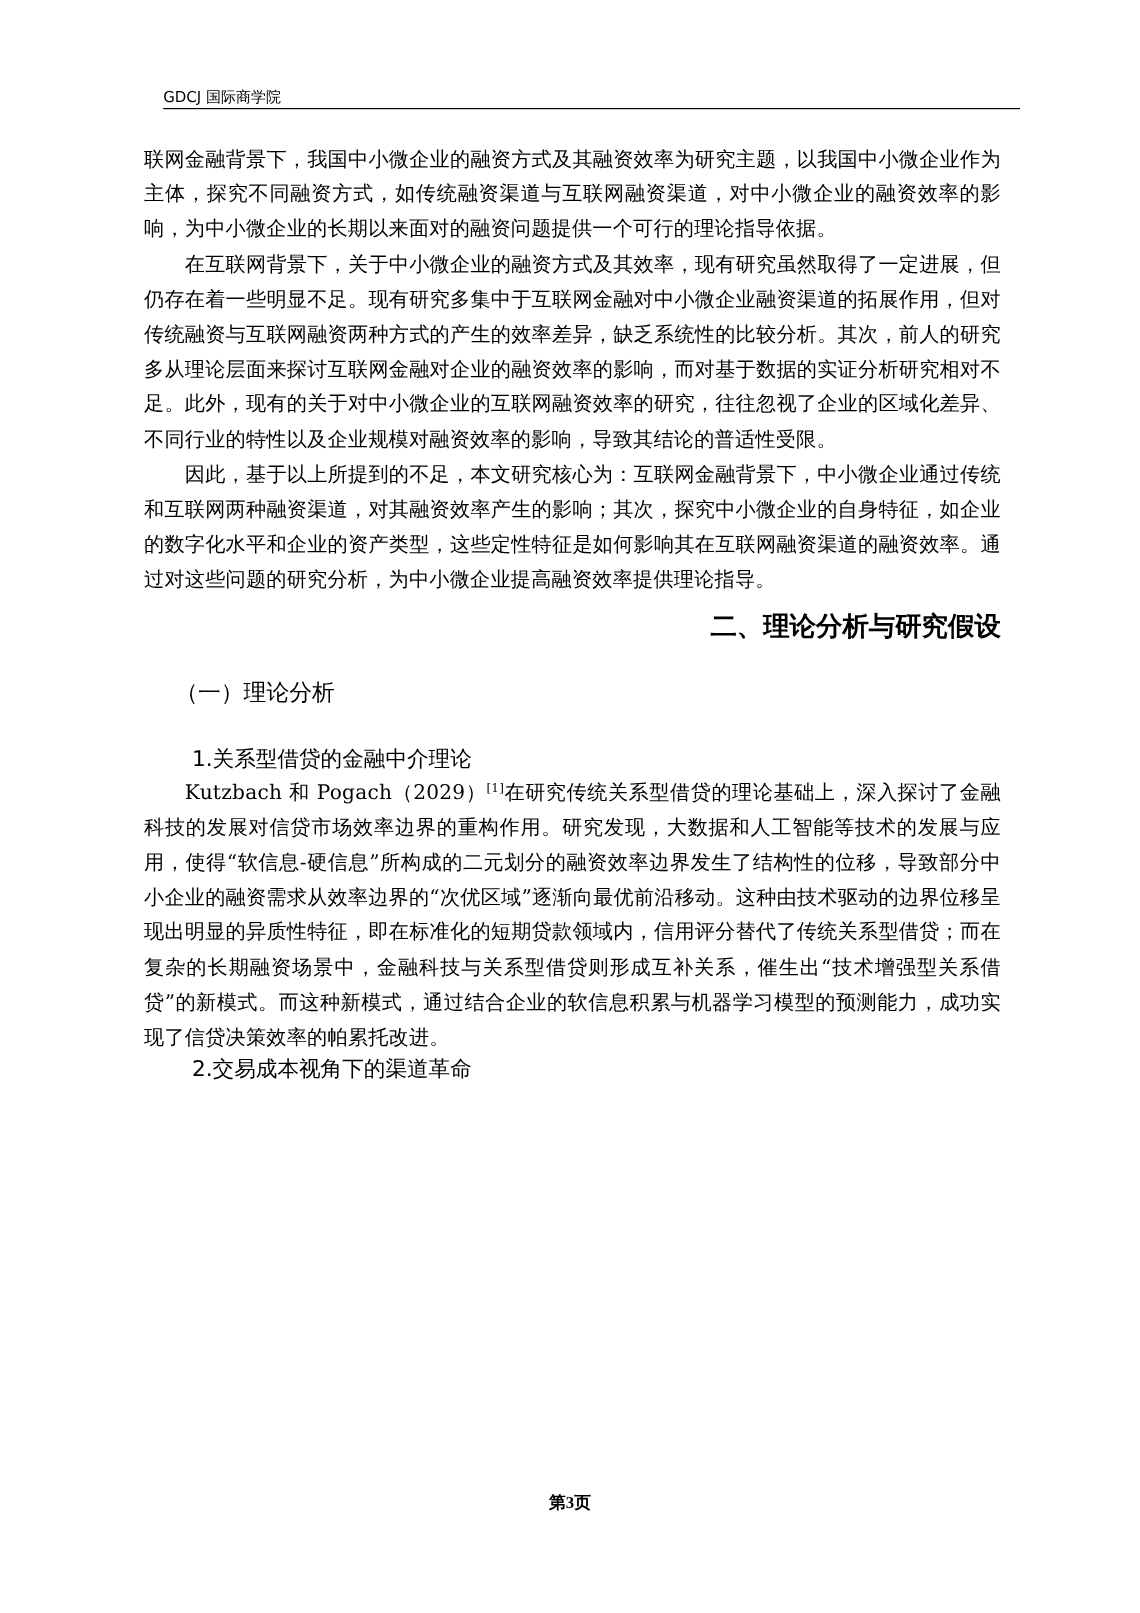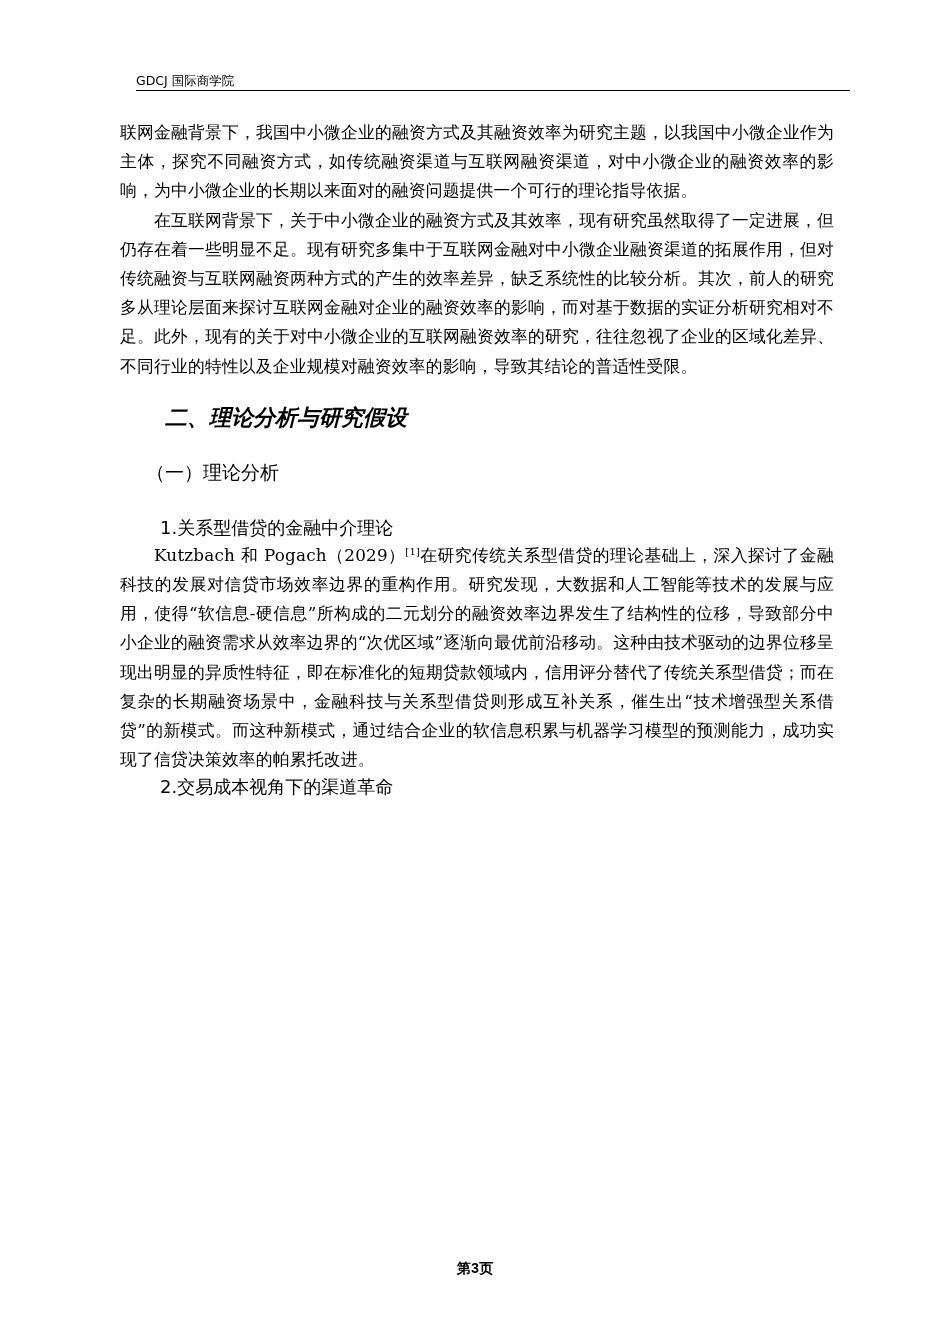--- a/index.html
+++ b/index.html
@@ -48,25 +48,24 @@
     line-height: 29.2px;
     text-align: justify;
     text-justify: inter-character;
     letter-spacing: 0.2px;
   }
   p.indent { text-indent: 34px; }
   .h1 {
     font-family: "DejaVu Sans", "Liberation Sans", sans-serif;
     font-weight: bold;
     font-size: 22px;
-    text-align: left;
-    margin: 22px 0 0 0;
+    text-align: right;
+    margin: 10px 0 0 0;
     line-height: 30px;
     padding-left: 45px;
-    font-style: italic;
   }
   .h2 {
     font-family: "DejaVu Sans", "Liberation Sans", sans-serif;
     font-size: 19px;
     margin: 24px 0 0 26px;
     line-height: 30px;
   }
   .h3 {
     font-family: "DejaVu Sans", "Liberation Sans", sans-serif;
     font-size: 18px;
@@ -78,36 +77,36 @@
     font-size: 10px;
     vertical-align: 6px;
     line-height: 0;
   }
   .page-number {
     position: absolute;
     left: 0;
     width: 950px;
     top: 1244px;
     text-align: center;
-    font-family: Liberation Mono, monospace;
+    font-family: Liberation Serif, serif;
     font-weight: bold;
     font-size: 14px;
-    margin-top: 16px;
   }
 </style>
 </head>
 <body>
 
 <div class="page-header">
   <span class="left">GDCJ 国际商学院</span>
 </div>
 
 <div class="body-wrap">
   <p class="para">联网金融背景下，我国中小微企业的融资方式及其融资效率为研究主题，以我国中小微企业作为主体，探究不同融资方式，如传统融资渠道与互联网融资渠道，对中小微企业的融资效率的影响，为中小微企业的长期以来面对的融资问题提供一个可行的理论指导依据。</p>
   <p class="para indent">在互联网背景下，关于中小微企业的融资方式及其效率，现有研究虽然取得了一定进展，但仍存在着一些明显不足。现有研究多集中于互联网金融对中小微企业融资渠道的拓展作用，但对传统融资与互联网融资两种方式的产生的效率差异，缺乏系统性的比较分析。其次，前人的研究多从理论层面来探讨互联网金融对企业的融资效率的影响，而对基于数据的实证分析研究相对不足。此外，现有的关于对中小微企业的互联网融资效率的研究，往往忽视了企业的区域化差异、不同行业的特性以及企业规模对融资效率的影响，导致其结论的普适性受限。</p>
+  <p class="para indent">因此，基于以上所提到的不足，本文研究核心为：互联网金融背景下，中小微企业通过传统和互联网两种融资渠道，对其融资效率产生的影响；其次，探究中小微企业的自身特征，如企业的数字化水平和企业的资产类型，这些定性特征是如何影响其在互联网融资渠道的融资效率。通过对这些问题的研究分析，为中小微企业提高融资效率提供理论指导。</p>
 
   <div class="h1">二、理论分析与研究假设</div>
   <div class="h2">（一）理论分析</div>
 
   <div class="h3">1.关系型借贷的金融中介理论</div>
   <p class="para indent"><span>Kutzbach 和 Pogach（2029）</span><sup class="cite">[1]</sup><span>在研究传统关系型借贷的理论基础上，深入探讨了金融科技的发展对信贷市场效率边界的重构作用。研究发现，大数据和人工智能等技术的发展与应用，使得“软信息-硬信息”所构成的二元划分的融资效率边界发生了结构性的位移，导致部分中小企业的融资需求从效率边界的“次优区域”逐渐向最优前沿移动。这种由技术驱动的边界位移呈现出明显的异质性特征，即在标准化的短期贷款领域内，信用评分替代了传统关系型借贷；而在复杂的长期融资场景中，金融科技与关系型借贷则形成互补关系，催生出“技术增强型关系借贷”的新模式。而这种新模式，通过结合企业的软信息积累与机器学习模型的预测能力，成功实现了信贷决策效率的帕累托改进。</span></p>
 
   <div class="h3 tight">2.交易成本视角下的渠道革命</div>
 </div>
 

